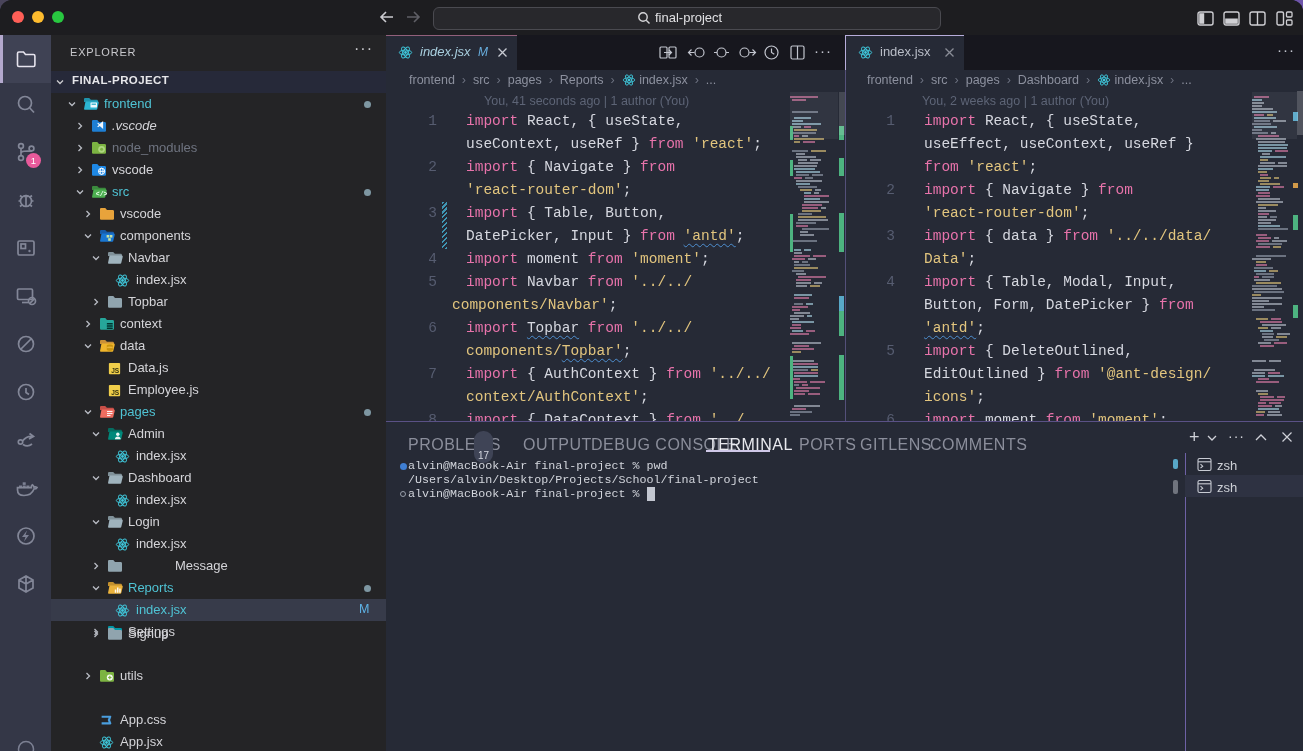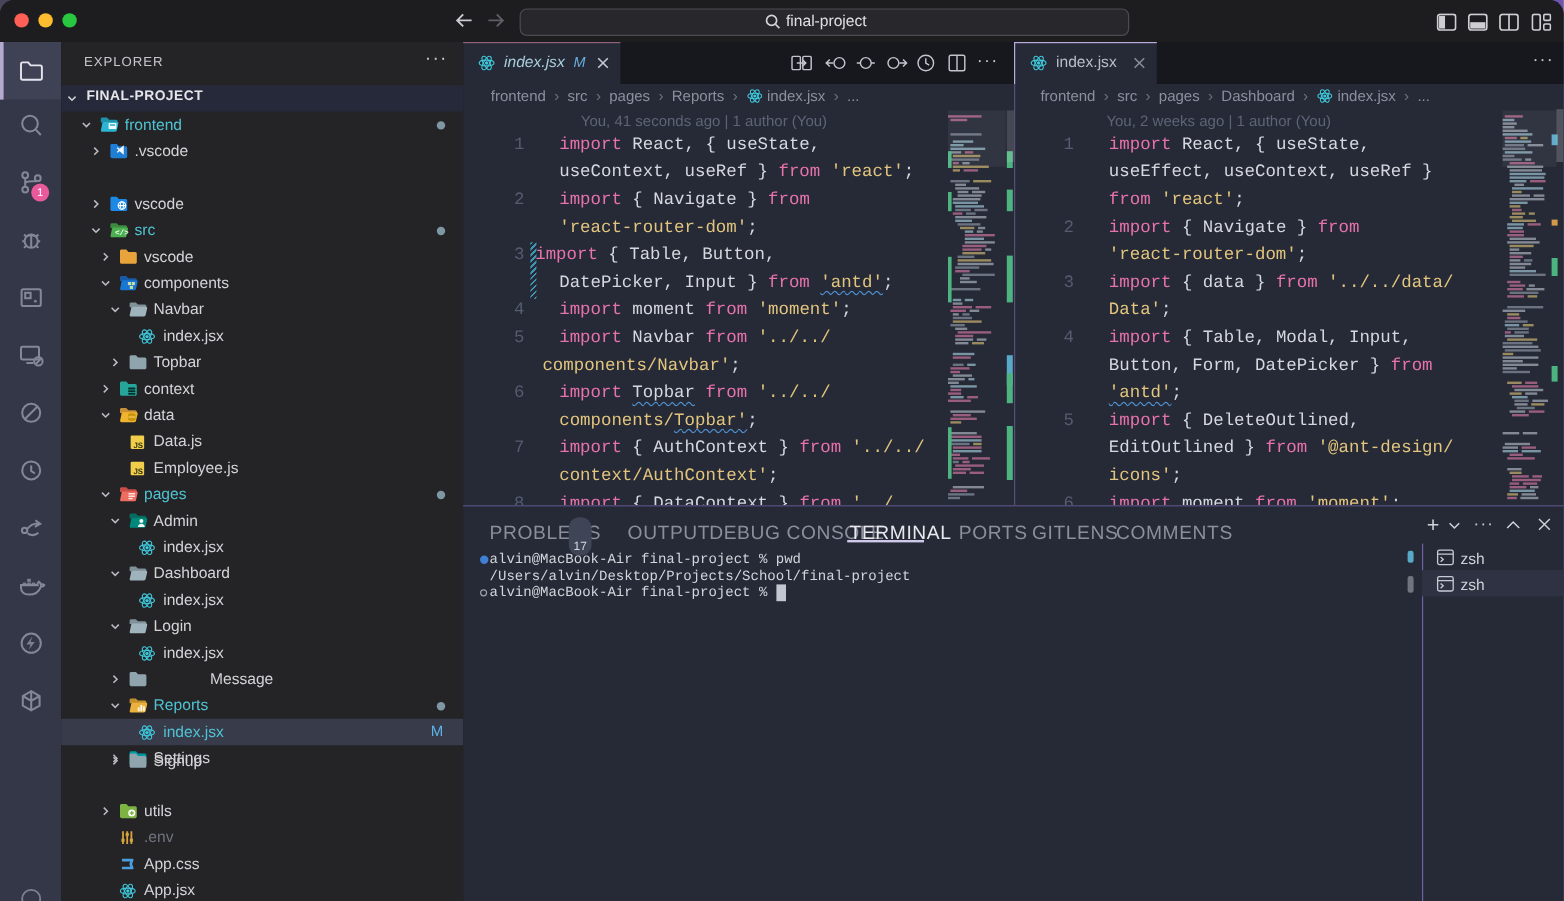--- a/index.html
+++ b/index.html
@@ -149,21 +149,32 @@
         <span class="abs" style="left:313px;top:8px;width:7px;height:7px;border-radius:50%;background:#7e97a2"></span>
       </div>
 <div class="trow abs" style="top:80px">
         <svg class="abs" style="left:23px;top:5px" width="12" height="12" viewBox="0 0 12 12">
           <path d="M4.5 3 L7.5 6 L4.5 9" fill="none" stroke="#b9bcc4" stroke-width="1.3"></path>
         </svg>
         <span class="abs" style="left:40px;top:3px"><svg width="16" height="16" viewBox="0 0 16 16">
             <path d="M1 3.2 C1 2.5 1.6 2 2.3 2 h4 l1.7 1.9 h5.7 c.7 0 1.3.6 1.3 1.3 v7.3 c0 .7-.6 1.3-1.3 1.3 H2.3 c-.7 0-1.3-.6-1.3-1.3z" fill="#1e7fd4"></path>
             <path d="M13.2 5.2 l-4.2 3.6 -2-1.5 -1 .7 2 2-2 2 1 .7 2-1.5 4.2 3.6z" fill="#fff" opacity=".95" transform="translate(0,-2.2) scale(.82) translate(1.6,1.2)"></path>
           </svg></span>
-        <span class="abs tlab" style="left:61px;">.vscode</span>
+        <span class="abs tlab" style="left:61px;font-style:italic;">.vscode</span>
+      </div>
+<div class="trow abs" style="top:102px">
+        <svg class="abs" style="left:23px;top:5px" width="12" height="12" viewBox="0 0 12 12">
+          <path d="M4.5 3 L7.5 6 L4.5 9" fill="none" stroke="#b9bcc4" stroke-width="1.3"></path>
+        </svg>
+        <span class="abs" style="left:40px;top:3px"><svg width="16" height="16" viewBox="0 0 16 16">
+            <path d="M1 3.2 C1 2.5 1.6 2 2.3 2 h4 l1.7 1.9 h5.7 c.7 0 1.3.6 1.3 1.3 v7.3 c0 .7-.6 1.3-1.3 1.3 H2.3 c-.7 0-1.3-.6-1.3-1.3z" fill="#7cb342"></path>
+            <circle cx="10.6" cy="9.3" r="3.4" fill="#aed581"></circle>
+            <circle cx="10.6" cy="9.3" r="1.5" fill="#7cb342"></circle>
+          </svg></span>
+        <span class="abs tlab" style="left:61px;color:#6f7480;">node_modules</span>
       </div>
 <div class="trow abs" style="top:124px">
         <svg class="abs" style="left:23px;top:5px" width="12" height="12" viewBox="0 0 12 12">
           <path d="M4.5 3 L7.5 6 L4.5 9" fill="none" stroke="#b9bcc4" stroke-width="1.3"></path>
         </svg>
         <span class="abs" style="left:40px;top:3px"><svg width="16" height="16" viewBox="0 0 16 16">
             <path d="M1 3.2 C1 2.5 1.6 2 2.3 2 h4 l1.7 1.9 h5.7 c.7 0 1.3.6 1.3 1.3 v7.3 c0 .7-.6 1.3-1.3 1.3 H2.3 c-.7 0-1.3-.6-1.3-1.3z" fill="#1e88e5"></path>
             <circle cx="10.6" cy="9.3" r="3.1" fill="none" stroke="#fff" stroke-width="1"></circle>
             <line x1="7.5" y1="9.3" x2="13.7" y2="9.3" stroke="#fff" stroke-width="1"></line>
             <ellipse cx="10.6" cy="9.3" rx="1.4" ry="3.1" fill="none" stroke="#fff" stroke-width=".8"></ellipse>
@@ -424,35 +435,20 @@
         </svg>
         <span class="abs" style="left:48px;top:3px"><svg width="16" height="16" viewBox="0 0 16 16">
             <path d="M1 3.2 C1 2.5 1.6 2 2.3 2 h4 l1.7 1.9 h5.7 c.7 0 1.3.6 1.3 1.3 v7.3 c0 .7-.6 1.3-1.3 1.3 H2.3 c-.7 0-1.3-.6-1.3-1.3z" fill="#7cb342"></path>
             <circle cx="10.8" cy="9.5" r="3" fill="#fff" opacity=".95"></circle>
             <g stroke="#7cb342" stroke-width="1.2">
               <line x1="10.8" y1="7.8" x2="10.8" y2="11.2"></line>
               <line x1="9.1" y1="9.5" x2="12.5" y2="9.5"></line>
             </g>
           </svg></span>
         <span class="abs tlab" style="left:69px;">utils</span>
-      </div>
-<div class="trow abs" style="top:652px">
-        <span class="abs" style="left:48px;top:4px"><svg width="14" height="14" viewBox="0 0 16 16">
-            <g stroke="#d9a43c" stroke-width="1.7">
-              <line x1="4" y1="2" x2="4" y2="14"></line>
-              <line x1="8" y1="2" x2="8" y2="14"></line>
-              <line x1="12" y1="2" x2="12" y2="14"></line>
-            </g>
-            <g stroke="#d9a43c" stroke-width="3">
-              <line x1="4" y1="9" x2="4" y2="12"></line>
-              <line x1="8" y1="3.5" x2="8" y2="6.5"></line>
-              <line x1="12" y1="9" x2="12" y2="12"></line>
-            </g>
-          </svg></span>
-        <span class="abs tlab" style="left:69px;color:#6f7480;">.env</span>
       </div>
 <div class="trow abs" style="top:674px">
         <span class="abs" style="left:48px;top:4px"><svg width="14" height="14" viewBox="0 0 16 16">
             <path d="M3 3 h10 c.8 0 1.3.8 1 1.5 L12.7 8 l1.3 3.5 c.3.8-.2 1.5-1 1.5 H3 v-2.5 h8 L10 8 l1-2.5 H3z" fill="#4a9ede"></path>
           </svg></span>
         <span class="abs tlab" style="left:69px;">App.css</span>
       </div>
 <div class="trow abs" style="top:696px">
         <span class="abs" style="left:48px;top:4px"><svg width="15" height="15" viewBox="0 0 16 16">
             <g fill="none" stroke="#3fc8dc" stroke-width="1">
@@ -521,21 +517,21 @@
   <div class="abs" style="left:386px;top:35px;width:459px;height:386px;overflow:hidden;pointer-events:none">
     <div class="abs" style="left:-386px;top:-35px">
       <div class="abs" style="left:441.5px;top:202px;width:5px;height:47px;background:repeating-linear-gradient(135deg,#3f96b4 0 1.5px,#262a36 1.5px 3.5px)"></div>
       <div class="abs lnum" style="top:110px;left:407px;width:30px">1</div>
 <div class="abs cline" style="top:110px;left:466px"><i class="k">import</i> React, { useState,</div>
 <div class="abs cline" style="top:133px;left:466px">useContext, useRef } <i class="k">from</i> <i class="s">'react'</i>;</div>
 <div class="abs lnum" style="top:156px;left:407px;width:30px">2</div>
 <div class="abs cline" style="top:156px;left:466px"><i class="k">import</i> { Navigate } <i class="k">from</i></div>
 <div class="abs cline" style="top:179px;left:466px"><i class="s">'react-router-dom'</i>;</div>
 <div class="abs lnum" style="top:202px;left:407px;width:30px">3</div>
-<div class="abs cline" style="top:202px;left:446px"><i class="k">import</i> { Table, Button,</div>
+<div class="abs cline" style="top:202px;left:466px"><i class="k">import</i> { Table, Button,</div>
 <div class="abs cline" style="top:225px;left:466px">DatePicker, Input } <i class="k">from</i> <i class="s sq">'antd'</i>;</div>
 <div class="abs lnum" style="top:248px;left:407px;width:30px">4</div>
 <div class="abs cline" style="top:248px;left:466px"><i class="k">import</i> moment <i class="k">from</i> <i class="s">'moment'</i>;</div>
 <div class="abs lnum" style="top:271px;left:407px;width:30px">5</div>
 <div class="abs cline" style="top:271px;left:466px"><i class="k">import</i> Navbar <i class="k">from</i> <i class="s">'../../</i></div>
 <div class="abs cline" style="top:294px;left:452px"><i class="s">components/Navbar'</i>;</div>
 <div class="abs lnum" style="top:317px;left:407px;width:30px">6</div>
 <div class="abs cline" style="top:317px;left:466px"><i class="k">import</i> <i class="sq">Topbar</i> <i class="k">from</i> <i class="s">'../../</i></div>
 <div class="abs cline" style="top:340px;left:466px"><i class="s">components/</i><i class="s sq">Topbar'</i>;</div>
 <div class="abs lnum" style="top:363px;left:407px;width:30px">7</div>

